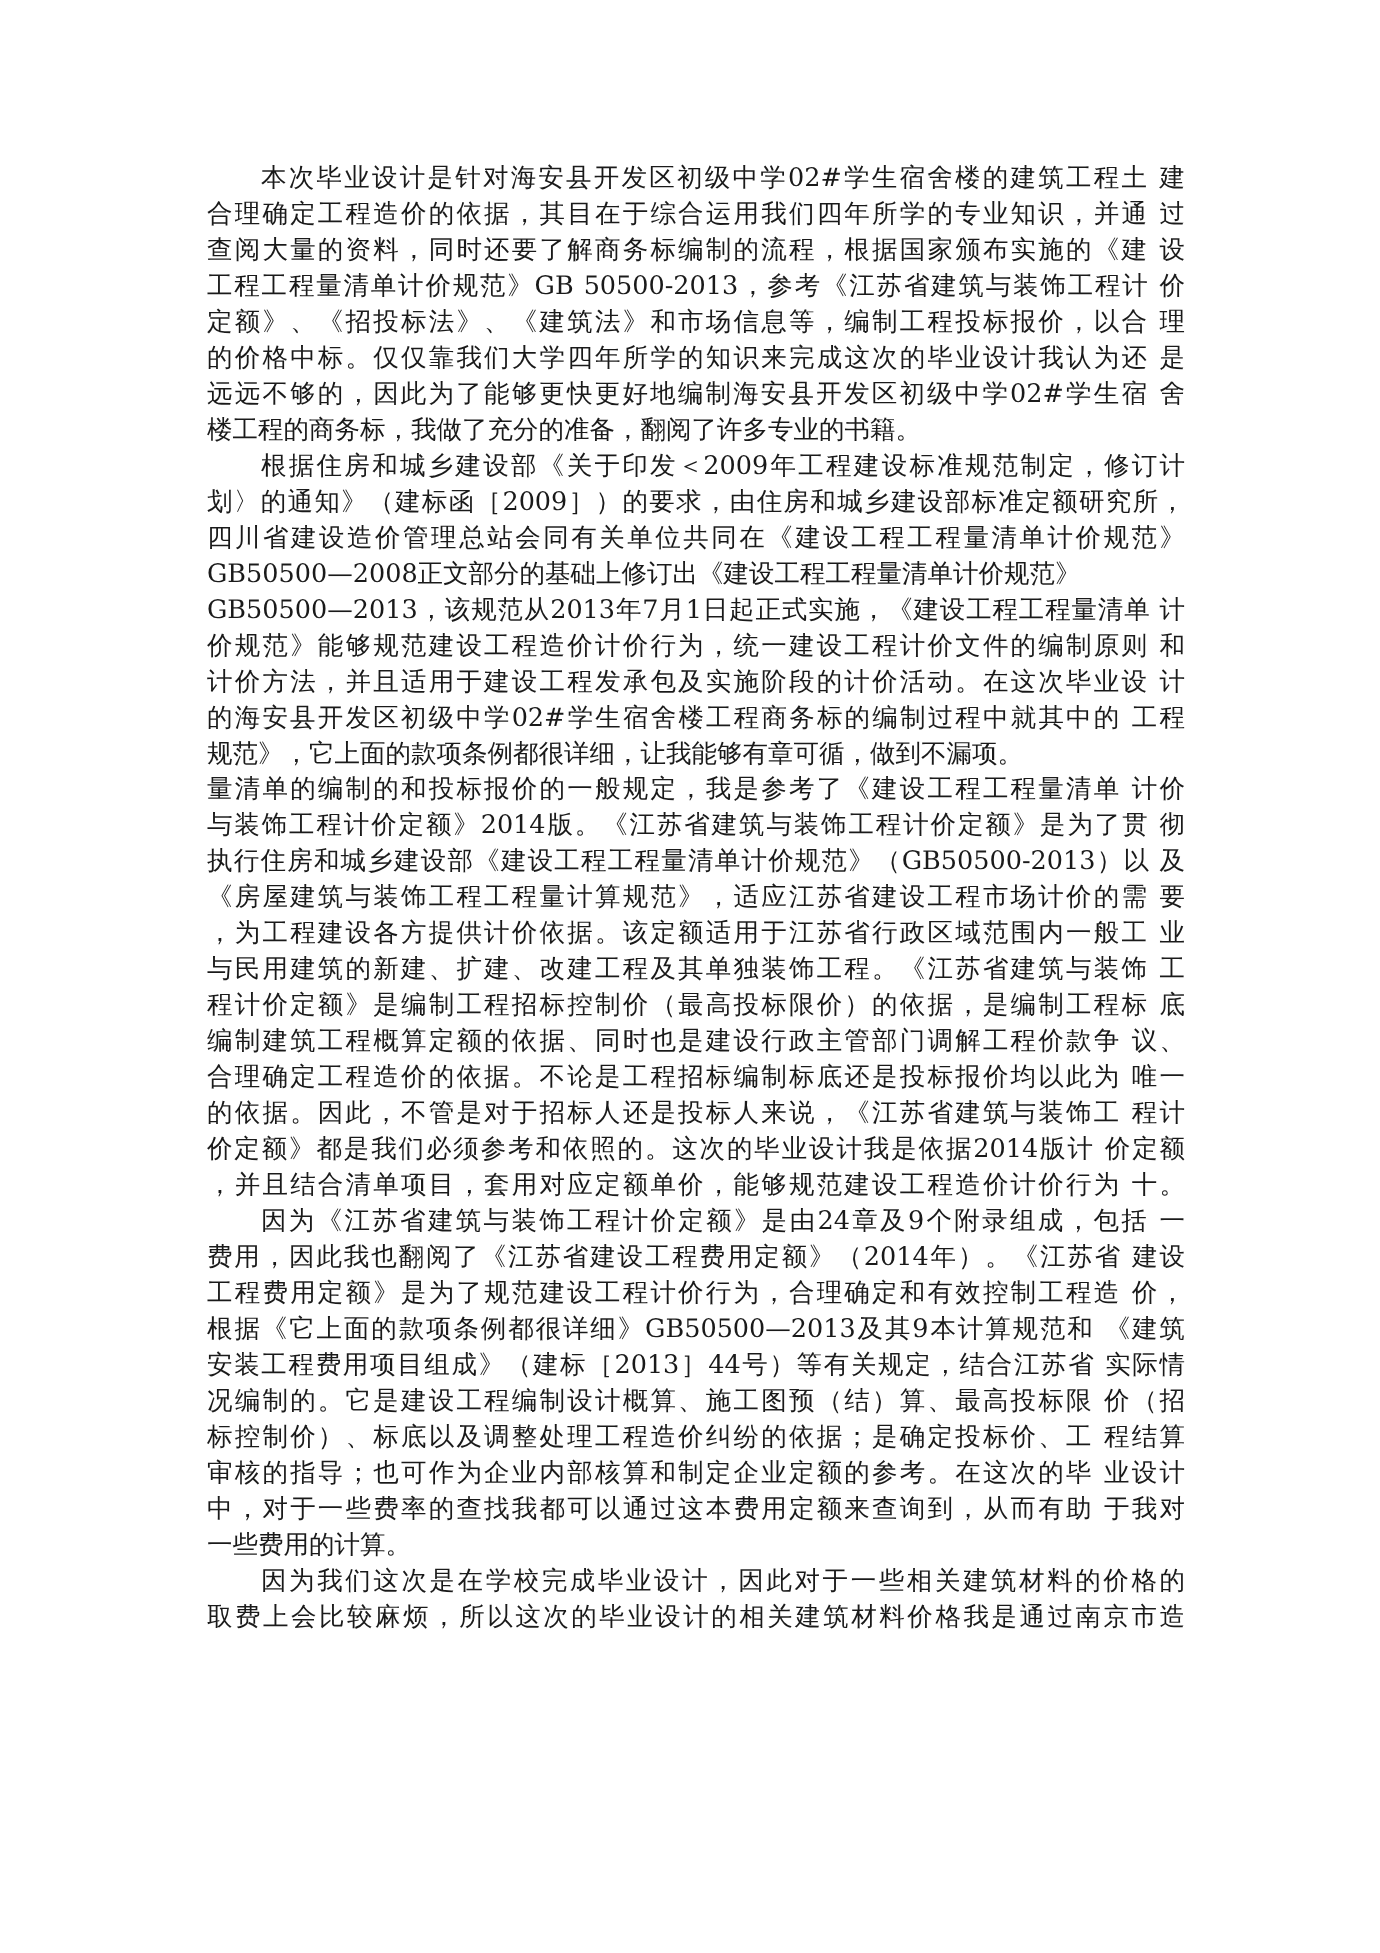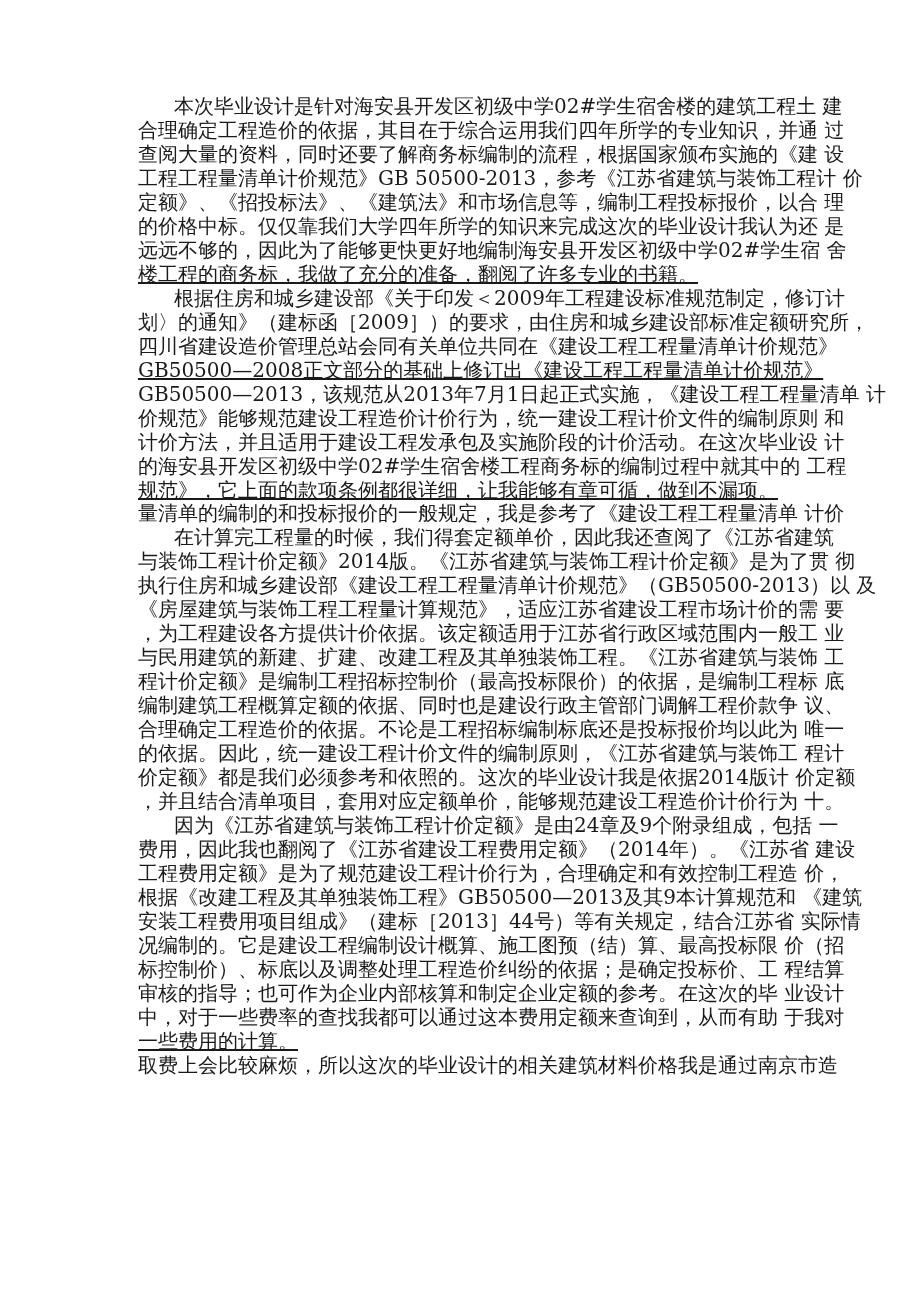--- a/index.html
+++ b/index.html
@@ -1,31 +1,31 @@
 <!DOCTYPE html>
 <html><head>
 <meta charset="utf-8">
 <style>
   html, body { margin: 0; padding: 0; background: #ffffff; }
   body { width: 920px; height: 1302px; position: relative; overflow: hidden; }
   .page {
     position: absolute; left: 0; top: 0; width: 920px; height: 1302px; background: #ffffff;
   }
   .text-block {
-    position: absolute; left: 138px; top: 94px; width: 652px;
+    position: absolute; left: 138px; top: 108px; width: 652px;
     font-family: "DejaVu Serif", "Liberation Serif", serif;
-    font-size: 20px; line-height: 23.98px; color: #1a1a1a;
+    font-size: 17px; line-height: 23.98px; color: #1a1a1a;
   }
   .line {
     display: block; white-space: pre; height: 23.98px;
     text-align: justify; text-align-last: justify;
     overflow: visible;
   }
   .line.indent { padding-left: 36px; }
-  .line.last { text-align-last: left; text-decoration: underline; }
+  .line.last { text-align-last: left; }
 </style>
 </head>
 <body>
 
 <div class="page">
   <div class="text-block">
 
     <div>
       <span class="line indent">本次毕业设计是针对海安县开发区初级中学02#学生宿舍楼的建筑工程土 建</span>
       <span class="line">合理确定工程造价的依据，其目在于综合运用我们四年所学的专业知识，并通 过</span>
@@ -44,45 +44,45 @@
       <span class="line last">GB50500—2008正文部分的基础上修订出《建设工程工程量清单计价规范》</span>
       <span class="line">GB50500—2013，该规范从2013年7月1日起正式实施，《建设工程工程量清单 计</span>
       <span class="line">价规范》能够规范建设工程造价计价行为，统一建设工程计价文件的编制原则 和</span>
       <span class="line">计价方法，并且适用于建设工程发承包及实施阶段的计价活动。在这次毕业设 计</span>
       <span class="line">的海安县开发区初级中学02#学生宿舍楼工程商务标的编制过程中就其中的 工程</span>
       <span class="line last">规范》，它上面的款项条例都很详细，让我能够有章可循，做到不漏项。</span>
       <span class="line">量清单的编制的和投标报价的一般规定，我是参考了《建设工程工程量清单 计价</span>
     </div>
 
     <div>
-      <span class="line indent">在计算完工程量的时候，我们得套定额单价，因此我还查阅了《江苏省建筑</span>
       <span class="line">与装饰工程计价定额》2014版。《江苏省建筑与装饰工程计价定额》是为了贯 彻</span>
       <span class="line">执行住房和城乡建设部《建设工程工程量清单计价规范》（GB50500-2013）以 及</span>
       <span class="line">《房屋建筑与装饰工程工程量计算规范》，适应江苏省建设工程市场计价的需 要</span>
       <span class="line">，为工程建设各方提供计价依据。该定额适用于江苏省行政区域范围内一般工 业</span>
       <span class="line">与民用建筑的新建、扩建、改建工程及其单独装饰工程。《江苏省建筑与装饰 工</span>
       <span class="line">程计价定额》是编制工程招标控制价（最高投标限价）的依据，是编制工程标 底</span>
       <span class="line">编制建筑工程概算定额的依据、同时也是建设行政主管部门调解工程价款争 议、</span>
       <span class="line">合理确定工程造价的依据。不论是工程招标编制标底还是投标报价均以此为 唯一</span>
-      <span class="line">的依据。因此，统一建设工程计价文件的编制原则，《江苏省建筑与装饰工 程计</span>
+      <span class="line">的依据。因此，不管是对于招标人还是投标人来说，《江苏省建筑与装饰工 程计</span>
       <span class="line">价定额》都是我们必须参考和依照的。这次的毕业设计我是依据2014版计 价定额</span>
       <span class="line">，并且结合清单项目，套用对应定额单价，能够规范建设工程造价计价行为 十。</span>
     </div>
 
     <div>
       <span class="line indent">因为《江苏省建筑与装饰工程计价定额》是由24章及9个附录组成，包括 一</span>
       <span class="line">费用，因此我也翻阅了《江苏省建设工程费用定额》（2014年）。《江苏省 建设</span>
       <span class="line">工程费用定额》是为了规范建设工程计价行为，合理确定和有效控制工程造 价，</span>
-      <span class="line">根据《改建工程及其单独装饰工程》GB50500—2013及其9本计算规范和 《建筑</span>
+      <span class="line">根据《它上面的款项条例都很详细》GB50500—2013及其9本计算规范和 《建筑</span>
       <span class="line">安装工程费用项目组成》（建标［2013］44号）等有关规定，结合江苏省 实际情</span>
       <span class="line">况编制的。它是建设工程编制设计概算、施工图预（结）算、最高投标限 价（招</span>
       <span class="line">标控制价）、标底以及调整处理工程造价纠纷的依据；是确定投标价、工 程结算</span>
       <span class="line">审核的指导；也可作为企业内部核算和制定企业定额的参考。在这次的毕 业设计</span>
       <span class="line">中，对于一些费率的查找我都可以通过这本费用定额来查询到，从而有助 于我对</span>
       <span class="line last">一些费用的计算。</span>
     </div>
 
     <div>
+      <span class="line indent">因为我们这次是在学校完成毕业设计，因此对于一些相关建筑材料的价格的</span>
       <span class="line">取费上会比较麻烦，所以这次的毕业设计的相关建筑材料价格我是通过南京市造</span>
     </div>
 
   </div>
 </div>
 
 </body></html>

